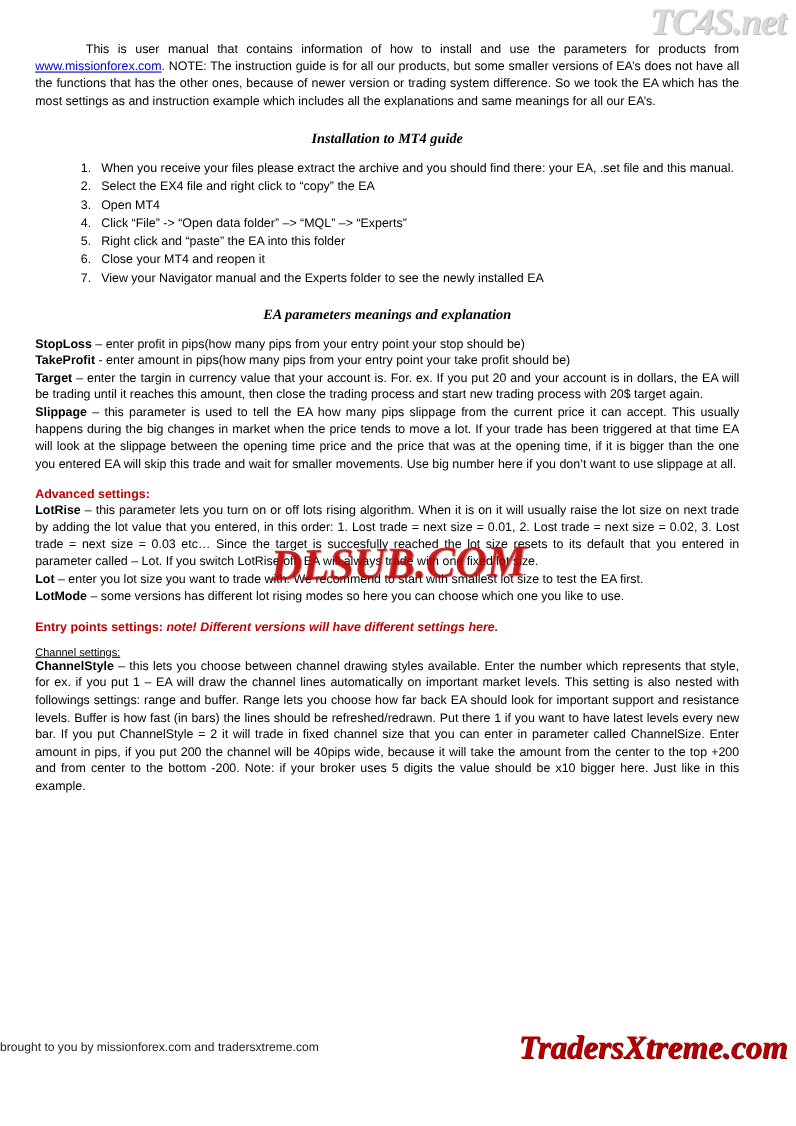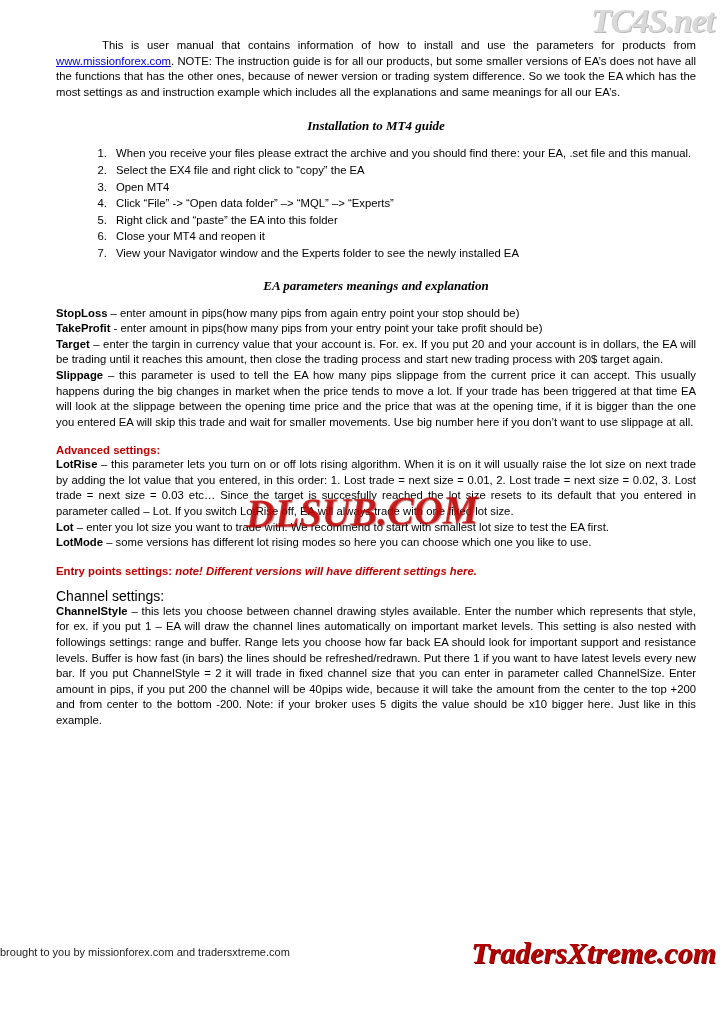--- a/index.html
+++ b/index.html
@@ -17,21 +17,21 @@
   }
   .page {
     position: absolute;
     top: 0; left: 0;
     width: 724px;
     height: 976px;
     background: #ffffff;
   }
   .content {
     position: absolute;
-    left: 56px;
+    left: 32px;
     top: 38px;
     width: 640px;
   }
   p, li, div.para {
     font-size: 11.3px;
     line-height: 15.6px;
     text-align: justify;
     margin: 0;
   }
   .intro {
@@ -72,21 +72,22 @@
   }
   .pname {
     font-weight: bold;
   }
   .italic-note {
     font-style: italic;
     color: #c00000;
     font-weight: bold;
   }
   .sub-title {
-    font-size: 14px;
+    font-size: 10px;
+    text-decoration: underline;
     margin-top: 11px;
   }
   .footer {
     position: absolute;
     left: 0;
     bottom: 18px;
     width: 724px;
     text-align: left;
     font-size: 11px;
     color: #222;
@@ -146,27 +147,27 @@
 
     <h2 class="section-heading">Installation to MT4 guide</h2>
 
     <ol class="steps">
       <li>When you receive your files please extract the archive and you should find there: your EA, .set file and this manual.</li>
       <li>Select the EX4 file and right click to “copy” the EA</li>
       <li>Open MT4</li>
       <li>Click “File” -&gt; “Open data folder” –&gt; “MQL” –&gt; “Experts”</li>
       <li>Right click and “paste” the EA into this folder</li>
       <li>Close your MT4 and reopen it</li>
-      <li>View your Navigator window and the Experts folder to see the newly installed EA</li>
+      <li>View your Navigator manual and the Experts folder to see the newly installed EA</li>
     </ol>
 
     <h2 class="section-heading" style="margin-top:16px;">EA parameters meanings and explanation</h2>
 
 
-    <p class="para param"><span class="pname">StopLoss</span><span> – enter amount in pips(how many pips from again entry point your stop should be)</span></p>
+    <p class="para param"><span class="pname">StopLoss</span><span> – enter profit in pips(how many pips from your entry point your stop should be)</span></p>
 
     <p class="para param"><span class="pname">TakeProfit</span><span> - enter amount in pips(how many pips from your entry point your take profit should be)</span></p>
 
     <p class="para param"><span class="pname">Target</span><span> – enter the targin in currency value that your account is. For. ex. If you put 20 and your account is in dollars, the EA will be trading until it reaches this amount, then close the trading process and start new trading process with 20$ target again.</span></p>
 
     <p class="para param"><span class="pname">Slippage</span><span> – this parameter is used to tell the EA how many pips slippage from the current price it can accept. This usually happens during the big changes in market when the price tends to move a lot. If your trade has been triggered at that time EA will look at the slippage between the opening time price and the price that was at the opening time, if it is bigger than the one you entered EA will skip this trade and wait for smaller movements. Use big number here if you don’t want to use slippage at all.</span></p>
 
     <div class="group-title">Advanced settings:</div>
 
     <p class="para param"><span class="pname">LotRise</span><span> – this parameter lets you turn on or off lots rising algorithm. When it is on it will usually raise the lot size on next trade by adding the lot value that you entered, in this order: 1. Lost trade = next size = 0.01, 2. Lost trade = next size = 0.02, 3. Lost trade = next size = 0.03 etc… Since the target is succesfully reached the lot size resets to its default that you entered in parameter called – Lot. If you switch LotRise off, EA will always trade with one fixed lot size.</span></p>

